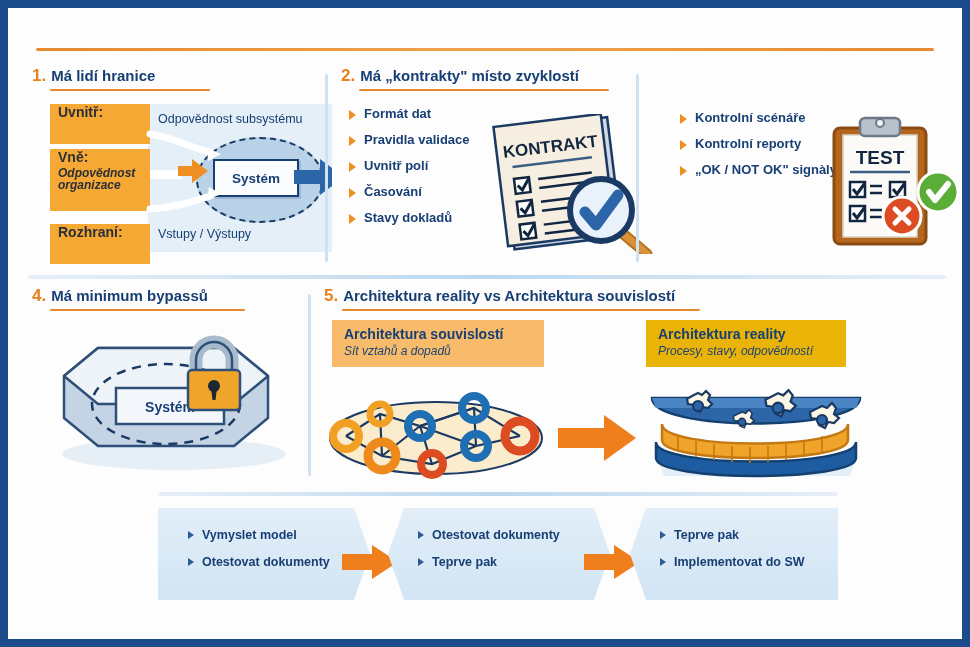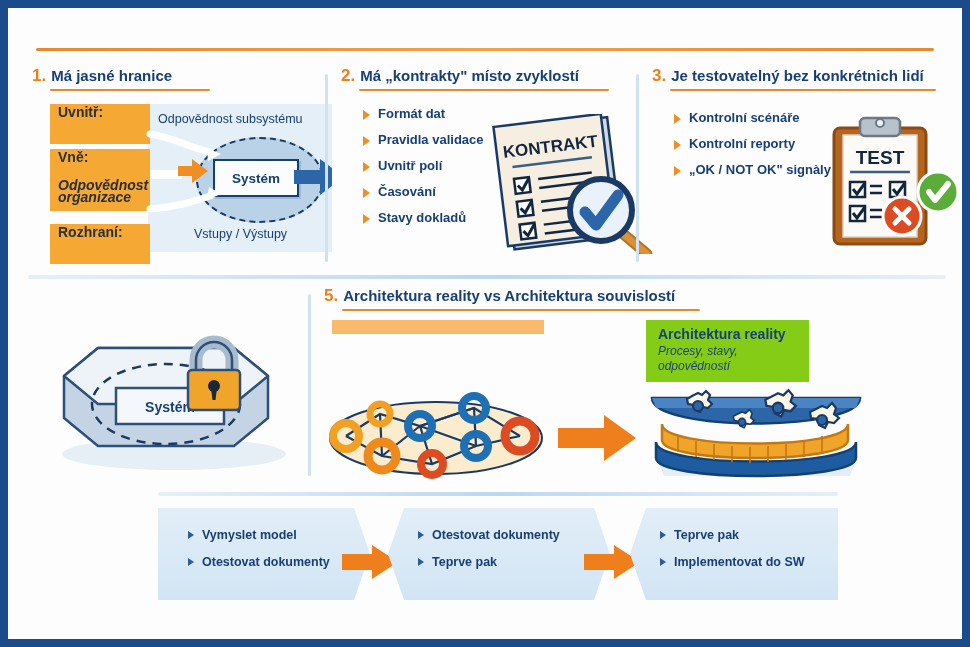--- a/index.html
+++ b/index.html
@@ -73,45 +73,45 @@
   .okbox {
     position:absolute; left:0; width:100px;
     background:#f5a833; color:#2a2f38;
     font-weight:bold; font-size:14px;
     display:flex; flex-direction:column; justify-content:flex-start;
     padding-left:8px;
   }
   #ok1 { top:0; height:40px; }
   #ok2 { top:45px; height:62px; }
   #ok3 { top:120px; height:40px; }
-  .okbox .sub { font-size:14px; font-style:italic; font-weight:bold; line-height:12px; margin-top:14px;}
+  .okbox .sub { font-size:12px; font-style:italic; font-weight:bold; line-height:12px; margin-top:2px;}
   .bluelabel { position:absolute; color:#173f74; font-size:12.5px; }
   #lbl-resp { left:108px; top:8px; }
-  #lbl-io  { left:108px; top:123px; font-weight:normal;margin-left:36px; }
+  #lbl-io  { left:108px; top:123px; font-weight:normal; }
 
   #p1-ellipse {
     position:absolute; left:146px; top:33px; width:128px; height:86px;
     border:2.5px dashed #1b3a63; border-radius:50%;
     background:#b9d2e8;
   }
   #p1-sysbox {
     position:absolute; left:163px; top:55px; width:86px; height:38px;
     background:#fbfcfd; border:2.5px solid #173f74;
     display:flex; align-items:center; justify-content:center;
     font-size:13.5px; font-weight:bold; color:#173f74;
     box-shadow:2px 2px 0 rgba(23,63,116,.18);
   }
 
   
   #p4-art { position:absolute; left:14px; top:40px; width:262px; height:150px; }
 
   
   .tagbox { position:absolute; padding:6px 12px 8px 12px; }
   #tag-souvis { left:8px; top:34px; width:212px; background:#f7bb6b; }
-  #tag-reality { left:322px; top:34px; width:163px; background:#84cc16; }
+  #tag-reality { left:322px; top:34px; width:200px; background:#eab308; }
   .tag-t { font-size:14px; font-weight:bold; color:#173f74; line-height:17px; }
   .tag-s { font-size:12px; font-style:italic; color:#1d4372; line-height:15px; margin-top:1px; }
 
   
   #flow { position:absolute; left:150px; top:500px; width:578px; height:92px; }
   .chev {
     position:absolute; top:0; height:92px;
     background:linear-gradient(180deg,#e2eef8,#d2e5f4);
   }
   .chev .inner { position:absolute; left:30px; top:20px; }
@@ -125,21 +125,21 @@
 
 <div id="frame">
 <div id="sheet">
 
   <div id="title-bar">
     <div id="title-rule"></div>
   </div>
 
   <div class="panel" style="left:24px; top:58px; width:300px; height:196px;">
     <div class="panel-head">
-      <span class="pnum">1.</span><span class="ptitle">Má jasné hranice</span>
+      <span class="pnum">1.</span><span class="ptitle">Má lidí hranice</span>
       <div class="head-underline" style="width:160px;"></div>
     </div>
 
     <div id="p1-diagram">
       <div id="p1-bluebg"></div>
 
       <div class="okbox" id="ok1">
         <span>Uvnitř:</span>
       </div>
       <div class="okbox" id="ok2">
@@ -173,21 +173,21 @@
   </div>
 
   <div class="vdiv" style="left:317px; top:66px; height:188px;"></div>
 
   <div class="panel" style="left:333px; top:58px; width:300px; height:196px;">
     <div class="panel-head">
       <span class="pnum">2.</span><span class="ptitle">Má „kontrakty" místo zvyklostí</span>
       <div class="head-underline" style="width:250px;"></div>
     </div>
 
-    <div class="bullets" style="left:22px; top:40px; width:140px;">
+    <div class="bullets" style="left:8px; top:40px; width:140px;">
       <div class="bullet">
         <span class="tri"></span>
         <span class="btxt">Formát dat</span>
       </div>
       <div class="bullet">
         <span class="tri"></span>
         <span class="btxt">Pravidla validace</span>
       </div>
       <div class="bullet">
         <span class="tri"></span>
@@ -232,26 +232,22 @@
         <line x1="140" y1="118" x2="166" y2="140" stroke="#d9913a" stroke-width="7" stroke-linecap="round"></line>
         <circle cx="120" cy="96" r="31" fill="#e9f1fa" stroke="#1b3a63" stroke-width="6"></circle>
         <path d="M104,98 l11,13 22,-30" stroke="#2c65a8" stroke-width="11" fill="none" stroke-linecap="round" stroke-linejoin="round"></path>
       </g>
     </svg>
   </div>
 
   <div class="vdiv" style="left:628px; top:66px; height:188px;"></div>
 
   <div class="panel" style="left:644px; top:58px; width:310px; height:196px;">
-    <div class="panel-head">
-      <span class="pnum">3.</span><span class="ptitle">Je testovatelný bez konkrétnich lidí</span>
-      <div class="head-underline" style="width:266px;"></div>
-    </div>
-
-    <div class="bullets" style="left:22px; top:44px; width:160px;">
+
+    <div class="bullets" style="left:28px; top:44px; width:160px;">
       <div class="bullet">
         <span class="tri"></span>
         <span class="btxt">Kontrolní scénáře</span>
       </div>
       <div class="bullet">
         <span class="tri"></span>
         <span class="btxt">Kontrolní reporty</span>
       </div>
       <div class="bullet">
         <span class="tri"></span>
@@ -285,20 +281,24 @@
       <g>
         <circle cx="126" cy="84" r="20" fill="#5aad37" stroke="#ffffff" stroke-width="3"></circle>
         <path d="M117,84 l6,8 13,-16" stroke="#ffffff" stroke-width="6" fill="none" stroke-linecap="round" stroke-linejoin="round"></path>
       </g>
     </svg>
   </div>
 
   <div class="hdiv" style="left:20px; top:267px; width:918px;"></div>
 
   <div class="panel" style="left:24px; top:278px; width:268px; height:196px;">
+    <div class="panel-head">
+      <span class="pnum">4.</span><span class="ptitle">Má minimum bypassů</span>
+      <div class="head-underline" style="width:195px;"></div>
+    </div>
 
     <svg id="p4-art" viewBox="0 0 262 150">
 
       <ellipse cx="128" cy="128" rx="112" ry="16" fill="#e6eef6"></ellipse>
 
       <path d="M18,50 L52,22 L188,22 L222,50 L222,92 L188,120 L52,120 L18,92 Z" fill="#c4d4e4" stroke="#2d4f78" stroke-width="2.5" stroke-linejoin="round"></path>
 
       <path d="M18,50 L52,22 L188,22 L222,50 L188,78 L52,78 Z" fill="#eef3f8" stroke="#2d4f78" stroke-width="2.5" stroke-linejoin="round"></path>
 
       <ellipse cx="120" cy="78" rx="74" ry="40" fill="none" stroke="#1b3a63" stroke-width="2.5" stroke-dasharray="9 7"></ellipse>
@@ -319,20 +319,22 @@
 
   <div class="vdiv" style="left:300px; top:286px; height:182px;"></div>
 
   <div class="panel" style="left:316px; top:278px; width:620px; height:196px;">
     <div class="panel-head">
       <span class="pnum">5.</span><span class="ptitle">Architektura reality vs Architektura souvislostí</span>
       <div class="head-underline" style="width:358px;"></div>
     </div>
 
     <div class="tagbox" id="tag-souvis">
+      <div class="tag-t">Architektura souvislostí</div>
+      <div class="tag-s">Sít vztahů a dopadů</div>
     </div>
     <div class="tagbox" id="tag-reality">
       <div class="tag-t">Architektura reality</div>
       <div class="tag-s">Procesy, stavy, odpovědností</div>
     </div>
 
     <svg style="position:absolute; left:0px; top:102px;" width="230" height="92">
       <ellipse cx="112" cy="50" rx="106" ry="36" fill="#fbeccd" stroke="#1b3a63" stroke-width="2"></ellipse>
       <g stroke="#1b3a63" stroke-width="2.2" fill="none">
         <path d="M22,48 L56,26 L96,38 L150,20 L196,48"></path>

